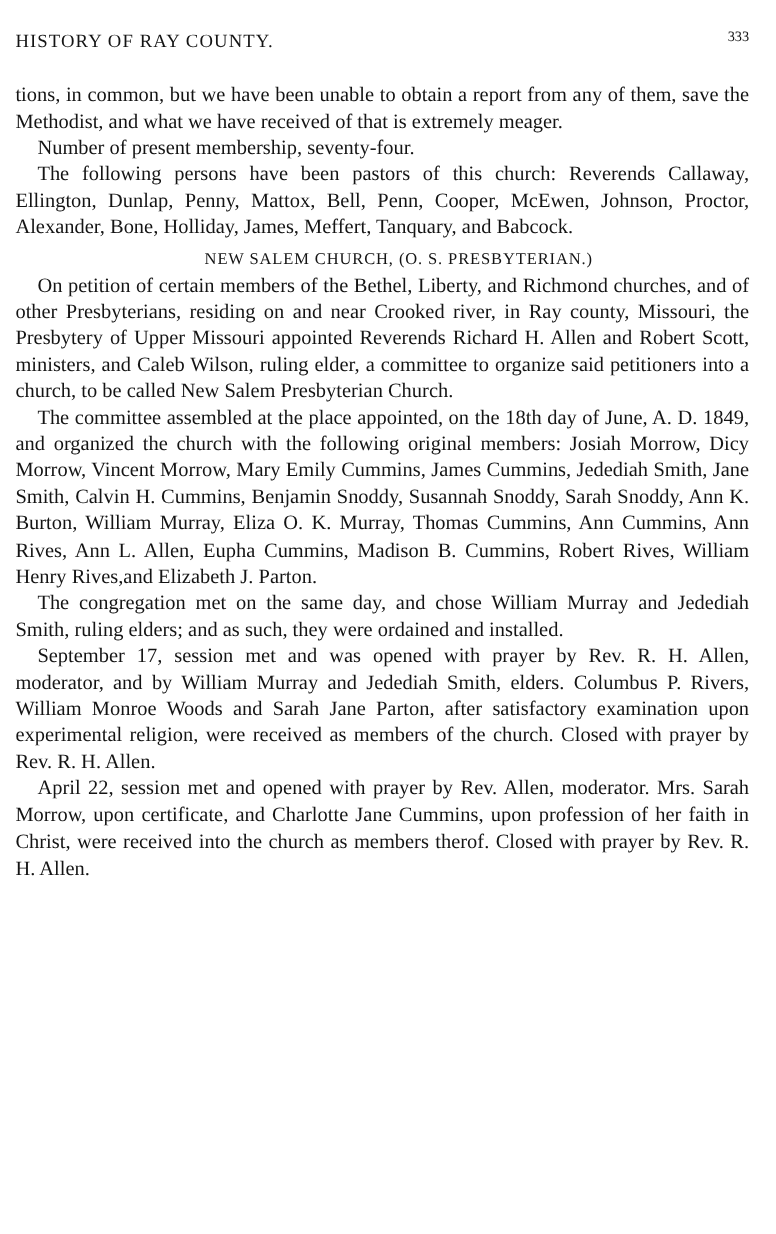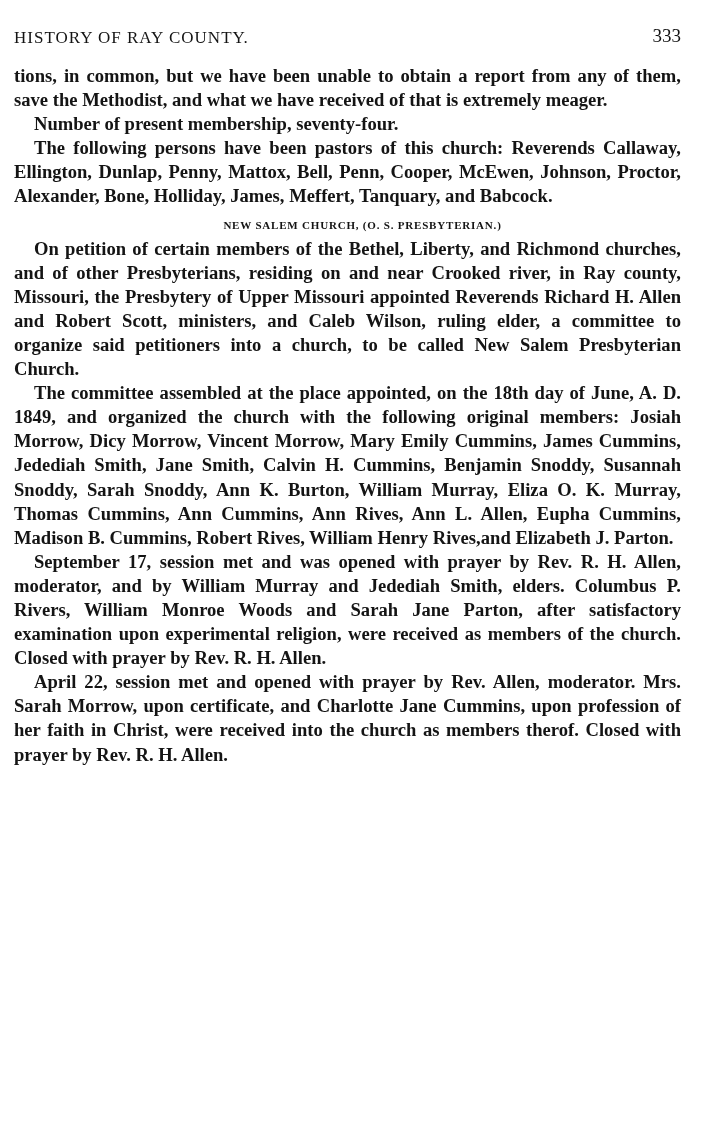--- a/index.html
+++ b/index.html
@@ -33,39 +33,38 @@
       top: 0;
       text-align: left;
       font-size: 17px;
       letter-spacing: 1px;
       font-weight: normal;
     }
     .page-number {
       position: absolute;
       right: 0;
       top: -3px;
-      font-size: 19px;
+      font-size: 13px;
     }
     .body-text {
-      margin-top: 8px;
+      margin-top: 19px;
       font-size: 18.6px;
       line-height: 24.1px;
       text-align: justify;
-      font-weight: bold;
     }
     .body-text p {
       margin: 0;
       text-indent: 20px;
     }
     .body-text p.continuation {
       text-indent: 0;
     }
     .section-heading {
       text-align: center;
-      font-size: 11px;
+      font-size: 15px;
       letter-spacing: 0.8px;
       line-height: 24px;
       margin: 4px 0 0 0;
       padding-left: 30px;
     }
   </style>
 </head>
 <body>
 
 <div class="page">
@@ -76,16 +75,17 @@
 
   <div class="body-text">
     <p class="continuation">tions, in common, but we have been unable to obtain a report from any of them, save the Methodist, and what we have received of that is extremely meager.</p>
     <p>Number of present membership, seventy-four.</p>
     <p>The following persons have been pastors of this church: Reverends Callaway, Ellington, Dunlap, Penny, Mattox, Bell, Penn, Cooper, McEwen, Johnson, Proctor, Alexander, Bone, Holliday, James, Meffert, Tanquary, and Babcock.</p>
 
     <div class="section-heading">NEW SALEM CHURCH, (O. S. PRESBYTERIAN.)</div>
 
     <p>On petition of certain members of the Bethel, Liberty, and Richmond churches, and of other Presbyterians, residing on and near Crooked river, in Ray county, Missouri, the Presbytery of Upper Missouri appointed Reverends Richard H. Allen and Robert Scott, ministers, and Caleb Wilson, ruling elder, a committee to organize said petitioners into a church, to be called New Salem Presbyterian Church.</p>
     <p>The committee assembled at the place appointed, on the 18th day of June, A. D. 1849, and organized the church with the following original members: Josiah Morrow, Dicy Morrow, Vincent Morrow, Mary Emily Cummins, James Cummins, Jedediah Smith, Jane Smith, Calvin H. Cummins, Benjamin Snoddy, Susannah Snoddy, Sarah Snoddy, Ann K. Burton, William Murray, Eliza O. K. Murray, Thomas Cummins, Ann Cummins, Ann Rives, Ann L. Allen, Eupha Cummins, Madison B. Cummins, Robert Rives, William Henry Rives,and Elizabeth J. Parton.</p>
+    <p>The congregation met on the same day, and chose William Murray and Jedediah Smith, ruling elders; and as such, they were ordained and installed.</p>
     <p>September 17, session met and was opened with prayer by Rev. R. H. Allen, moderator, and by William Murray and Jedediah Smith, elders. Columbus P. Rivers, William Monroe Woods and Sarah Jane Parton, after satisfactory examination upon experimental religion, were received as members of the church. Closed with prayer by Rev. R. H. Allen.</p>
     <p>April 22, session met and opened with prayer by Rev. Allen, moderator. Mrs. Sarah Morrow, upon certificate, and Charlotte Jane Cummins, upon profession of her faith in Christ, were received into the church as members therof. Closed with prayer by Rev. R. H. Allen.</p>
   </div>
 </div>
 
 </body></html>

